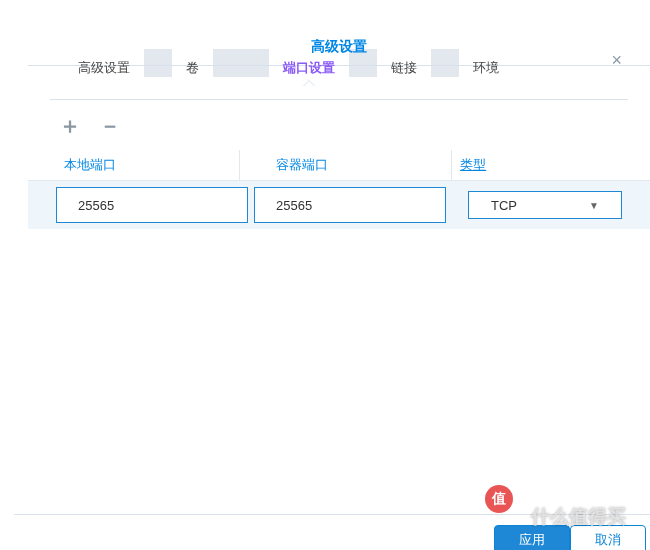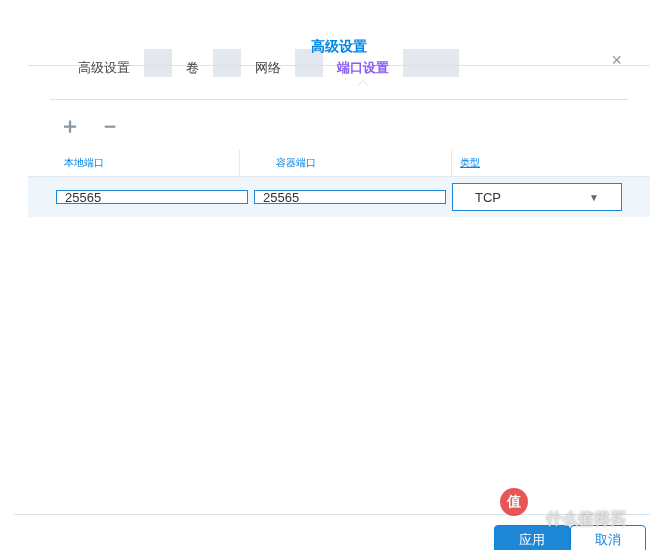--- a/index.html
+++ b/index.html
@@ -96,50 +96,50 @@
       font-weight: bold;
       cursor: pointer;
     }
     .grid-head {
       display: flex;
       padding: 0 28px;
       border-bottom: 1px solid #e2e8ee;
     }
     .col-head {
       color: #0086e5;
-      font-size: 10px;
+      font-size: 13px;
       padding: 6px 8px;
       border-right: 1px solid #e2e8ee;
     }
     .col1 { width: 195px; }
     .col2 { width: 195px; margin-left: 28px; }
     .col3 { width: 180px; border-right: none; text-decoration: underline; }
     .grid-row {
       display: flex;
       padding: 6px 28px;
       gap: 4px;
       background: #eef6fc;
       align-items: center;
     }
     .cell-input {
       border: 1px solid #1e88d6;
-      height: 14px;
-      padding: 0 8px;
+      height: 36px;
+      padding: 0 21px;
       font-size: 13px;
       color: #333;
       background: #fff;
       outline: none;
     }
     .cell-input.c1 { width: 192px; }
     .cell-input.c2 { width: 192px; margin-left: 2px; }
     .select-wrap {
       border: 1px solid #1e88d6;
       height: 28px;
       width: 171px;
-      margin-left: 2px;
+      margin-left: 18px;
       display: flex;
       align-items: center;
       justify-content: space-between;
       padding: 0 8px;
       background: #fff;
       cursor: pointer;
     }
     .select-val { color: #333; font-size: 13px; }
     .chev { color: #666; font-size: 10px; }
     .footer {
@@ -173,40 +173,41 @@
       color: #fff;
       opacity: 0.85;
       pointer-events: none;
     }
     .wm-circle {
       width: 28px; height: 28px; border-radius: 50%;
       background: #e63737; color: #fff;
       display: flex; align-items: center; justify-content: center;
       font-size: 14px; font-weight: bold;
     }
-    .wm-text { color: #ddd; font-size: 16px; font-weight: bold; text-shadow: 0 0 3px rgba(0,0,0,.4); margin-top: 36px; }
+    .wm-text { color: #ddd; font-size: 19px; font-weight: bold; text-shadow: 0 0 3px rgba(0,0,0,.4); margin-top: 36px; }
   </style>
 </head>
 <body>
 
 <div class="header">
   <span class="title">高级设置</span>
   <span class="close">×</span>
 </div>
 
 <div class="tabs">
   <div class="tab">高级设置</div>
   <div class="tab-sep"></div>
   <div class="tab">卷</div>
   <div class="tab-sep"></div>
-  <div class="tab">网络</div>
   <div class="tab-sep"></div>
   <div class="tab active">端口设置</div>
   <div class="tab-sep"></div>
-  <div class="tab-sep"></div>
+  <div class="tab">链接</div>
+  <div class="tab-sep"></div>
+  <div class="tab">环境</div>
 </div>
 
 <div class="toolbar">
   <div class="icon-btn">＋</div>
   <div class="icon-btn">－</div>
 </div>
 
 <div class="grid-head">
   <div class="col-head col1">本地端口</div>
   <div class="col-head col2">容器端口</div>

